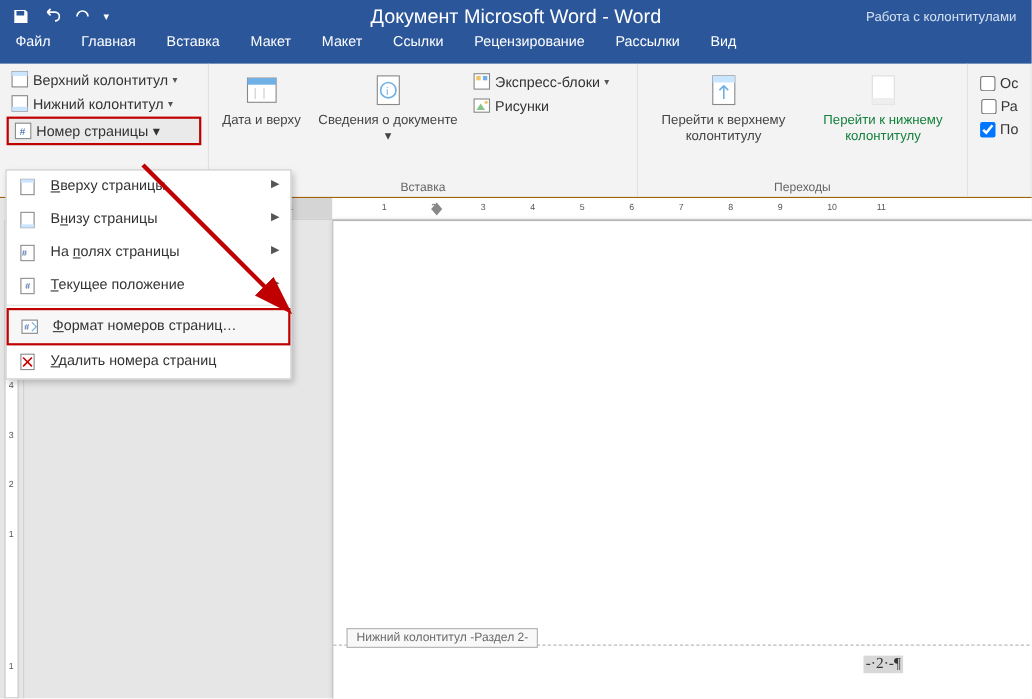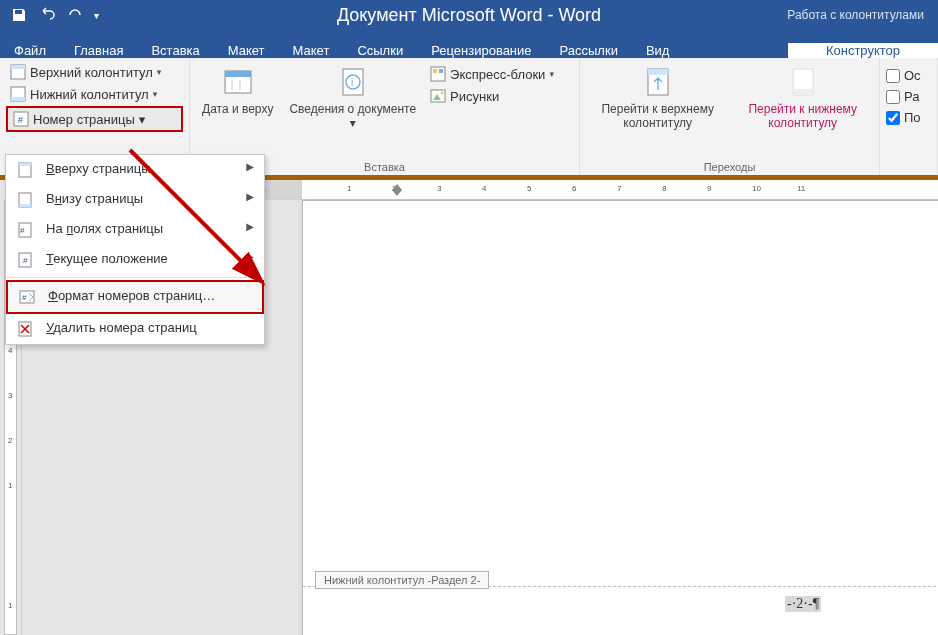--- a/index.html
+++ b/index.html
@@ -4,37 +4,37 @@
 <style>
   * { margin: 0; padding: 0; box-sizing: border-box; font-family: "Segoe UI", Tahoma, sans-serif; }
   body { background: #fff; width: 938px; height: 635px; overflow: hidden; position: relative; }
 
   .titlebar { height: 30px; background: #2b579a; display: flex; align-items: center; color: #fff; position: relative; }
   .titlebar-left { display: flex; align-items: center; gap: 10px; padding-left: 10px; }
   .titlebar-icon { width: 18px; height: 18px; display: inline-flex; align-items: center; justify-content: center; }
   .titlebar-title { position: absolute; left: 50%; transform: translateX(-50%); font-size: 18px; color: #fff; }
   .titlebar-context { position: absolute; right: 0; top: 0; height: 30px; padding: 0 14px; display: flex; align-items: center; font-size: 12px; color: #d6e1f2; }
 
-  .tabs { height: 28px; background: #2b579a; display: flex; align-items: flex-end; color: #fff; font-size: 13px; }
+  .tabs { height: 28px; background: #2b579a; display: flex; align-items: flex-start; color: #fff; font-size: 13px; }
   .tab { padding: 0 14px; display: flex; align-items: center; cursor: pointer; }
   .tab.context-active { background: #fff; color: #2b579a; }
   .tabs-spacer { flex: 1; }
 
-  .ribbon { height: 122px; background: #f3f3f3; border-bottom: 5px solid #a16207; display: flex; position: relative; }
+  .ribbon { height: 122px; background: #f3f3f3; border-bottom: 1px solid #a16207; display: flex; position: relative; }
   .ribbon-group { display: flex; flex-direction: column; justify-content: space-between; border-right: 1px solid #e1e1e1; padding: 4px 6px 2px 6px; }
   .ribbon-group-label { font-size: 11px; color: #666; text-align: center; padding-top: 2px; }
   .dropdown-btn { display: flex; align-items: center; gap: 4px; font-size: 13px; color: #333; padding: 2px 4px; cursor: pointer; }
   .dropdown-btn .caret { font-size: 9px; color: #555; }
   .small-icon { width: 16px; height: 16px; display: inline-flex; align-items: center; justify-content: center; }
   .big-btn { display: flex; flex-direction: column; align-items: center; font-size: 12px; color: #444; text-align: center; line-height: 1.2; padding: 4px 6px; cursor: pointer; }
-  .big-btn.disabled { color: #be185d; cursor: default; }
+  .big-btn.disabled { color: #15803d; cursor: default; }
   .big-icon { width: 32px; height: 32px; margin-bottom: 4px; }
   .ribbon-row { display: flex; align-items: flex-start; gap: 4px; }
   .ribbon-col { display: flex; flex-direction: column; gap: 2px; }
-  .checkbox-row { display: flex; align-items: center; gap: 4px; font-size: 13px; color: #333; padding: 2px 0; }
+  .checkbox-row { display: flex; align-items: center; gap: 4px; font-size: 13px; color: #333; padding: 2px 0; justify-content: center; }
   .checkbox-row input { width: 14px; height: 14px; }
 
   .page-number-active-btn { border: 2.5px solid #c00000; background: #eaeaea; padding: 3px 5px; display: flex; align-items: center; gap: 4px; font-size: 13px; color: #333; }
 
   .submenu { position: absolute; left: 5px; top: 154px; width: 260px; background: #fff; border: 1px solid #c8c8c8; box-shadow: 2px 3px 6px rgba(0,0,0,0.2); z-index: 50; }
   .submenu-item { display: flex; gap: 12px; padding: 6px 10px; font-size: 13px; color: #333; cursor: pointer; position: relative; }
   .submenu-item .arrow { margin-left: auto; font-size: 10px; color: #555; }
   .submenu-item .sm-icon { width: 18px; height: 18px; display: inline-flex; align-items: center; justify-content: center; flex-shrink: 0; }
   .submenu-item.format-highlight { background: #f7f7f7; border: 2.5px solid #c00000; }
   .submenu-sep { height: 1px; background: #e1e1e1; margin: 2px 0; }
@@ -90,21 +90,20 @@
   <div class="tab">Файл</div>
   <div class="tab">Главная</div>
   <div class="tab">Вставка</div>
   <div class="tab">Макет</div>
   <div class="tab">Макет</div>
   <div class="tab">Ссылки</div>
   <div class="tab">Рецензирование</div>
   <div class="tab">Рассылки</div>
   <div class="tab">Вид</div>
   <div class="tabs-spacer"></div>
-  <div class="tab context-active" style="min-width:150px;justify-content:center;">Конструктор</div>
 </div>
 
 <div class="ribbon">
 
   <div class="ribbon-group" style="width:190px;">
     <div class="ribbon-col">
       <div class="dropdown-btn">
         <span class="small-icon">
           <svg width="16" height="16">
               <rect x="1" y="1" width="14" height="14" fill="#fff" stroke="#888"></rect>

